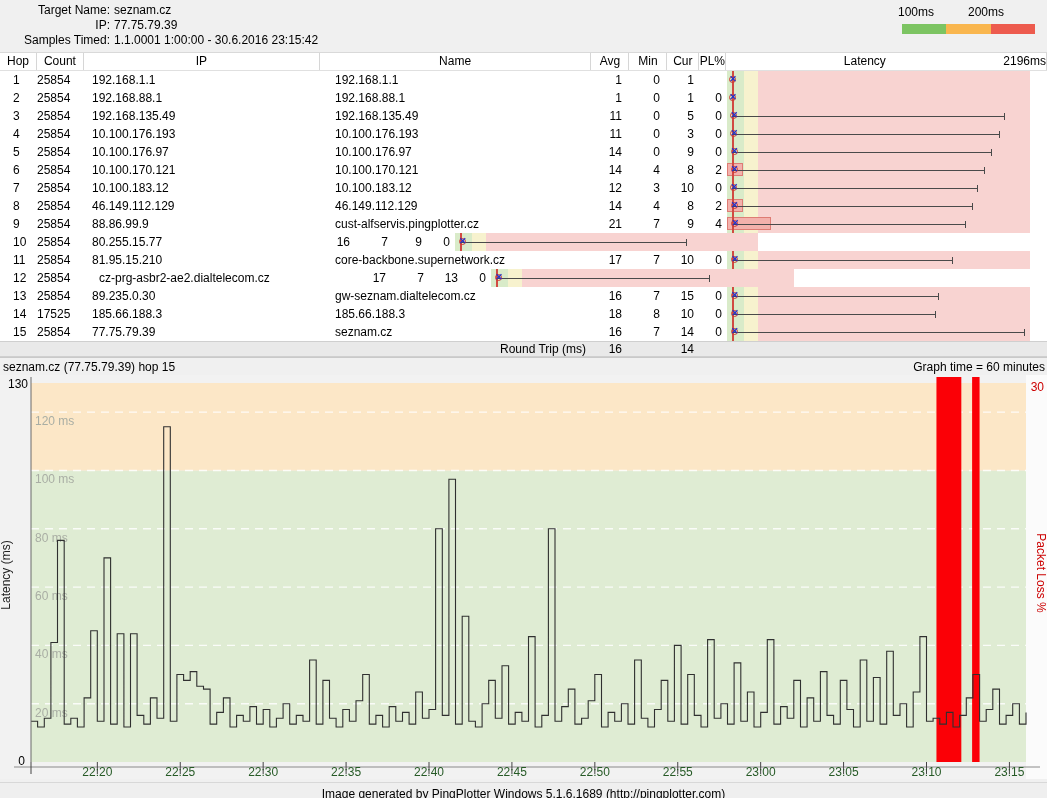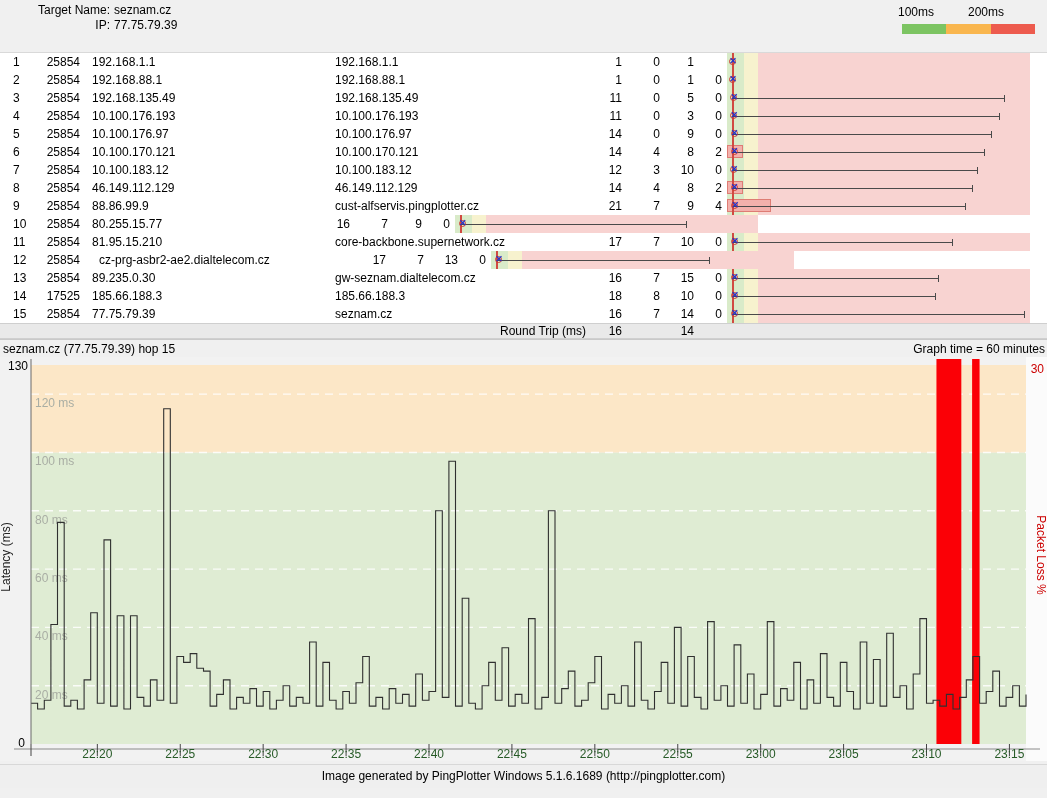--- a/index.html
+++ b/index.html
@@ -20,21 +20,21 @@
   .legend-bar{margin-top:4px;height:10px;display:flex;width:133px;margin-left:18px;}
   .legend-bar div{height:10px;flex:1;}
 
   
   .tbl{background:#fff;border-top:1px solid #d9d9d9;border-bottom:1px solid #c9c9c9;}
   .trow{display:flex;height:18px;line-height:18px;}
   .thead{height:17px;line-height:17px;border-bottom:1px solid #e0e0e0;background:#fff;}
   .thead .cell{text-align:center;border-right:1px solid #d6d6d6;}
   .cell{overflow:hidden;white-space:nowrap;}
   .c-hop{width:37px;padding-left:13px;box-sizing:border-box;text-align:left;}
-  .c-count{width:47px;text-align:right;padding-right:4px;box-sizing:border-box;}
+  .c-count{width:47px;padding-right:4px;box-sizing:border-box;}
   .c-ip{width:236px;padding-left:8px;box-sizing:border-box;text-align:left;}
   .c-name{width:272px;padding-left:15px;box-sizing:border-box;text-align:left;}
   .c-avg{width:38px;text-align:right;padding-right:8px;box-sizing:border-box;}
   .c-min{width:38px;text-align:right;padding-right:8px;box-sizing:border-box;}
   .c-cur{width:32px;text-align:right;padding-right:6px;box-sizing:border-box;}
   .c-pl{width:27px;text-align:right;padding-right:5px;box-sizing:border-box;}
   .c-lat{width:320px;position:relative;padding:0!important;}
   .thead .c-hop,.thead .c-ip,.thead .c-name{padding-left:0;text-align:center;}
   .thead .c-count,.thead .c-avg,.thead .c-min,.thead .c-cur,.thead .c-pl{padding-right:0;text-align:center;}
   .lat-head{display:flex;justify-content:space-between;padding:0 4px;}
@@ -74,36 +74,54 @@
   <div class="top">
     <div class="info">
       <div class="info-row">
         <span class="info-label">Target Name:</span>
         <span class="info-value">seznam.cz</span>
       </div>
       <div class="info-row">
         <span class="info-label">IP:</span>
         <span class="info-value">77.75.79.39</span>
       </div>
+      <div class="info-row">
+        <span class="info-label">Samples Timed:</span>
+        <span class="info-value">1.1.0001 1:00:00 - 30.6.2016 23:15:42</span>
+      </div>
     </div>
     <div class="legend">
       <div class="legend-labels">
         <span class="l1">100ms</span>
         <span class="l2">200ms</span>
       </div>
       <div class="legend-bar">
         <div id="leg-g" style="background: rgb(124, 196, 98);"></div>
         <div id="leg-o" style="background: rgb(249, 182, 78);"></div>
         <div id="leg-r" style="background: rgb(237, 91, 78);"></div>
       </div>
     </div>
   </div>
 
   
   <div class="tbl">
+    <div class="trow thead">
+      <div class="cell c-hop">Hop</div>
+      <div class="cell c-count">Count</div>
+      <div class="cell c-ip">IP</div>
+      <div class="cell c-name">Name</div>
+      <div class="cell c-avg">Avg</div>
+      <div class="cell c-min">Min</div>
+      <div class="cell c-cur">Cur</div>
+      <div class="cell c-pl">PL%</div>
+      <div class="cell c-lat lat-head">
+        <span class="lh-title">Latency</span>
+        <span class="lh-scale">2196ms</span>
+      </div>
+    </div>
     <div id="tbody">
         <div class="trow">
           <div class="cell c-hop">1</div>
           <div class="cell c-count">25854</div>
           <div class="cell c-ip">192.168.1.1</div>
           <div class="cell c-name">192.168.1.1</div>
           <div class="cell c-avg">1</div>
           <div class="cell c-min">0</div>
           <div class="cell c-cur">1</div>
           <div class="cell c-pl"></div>

